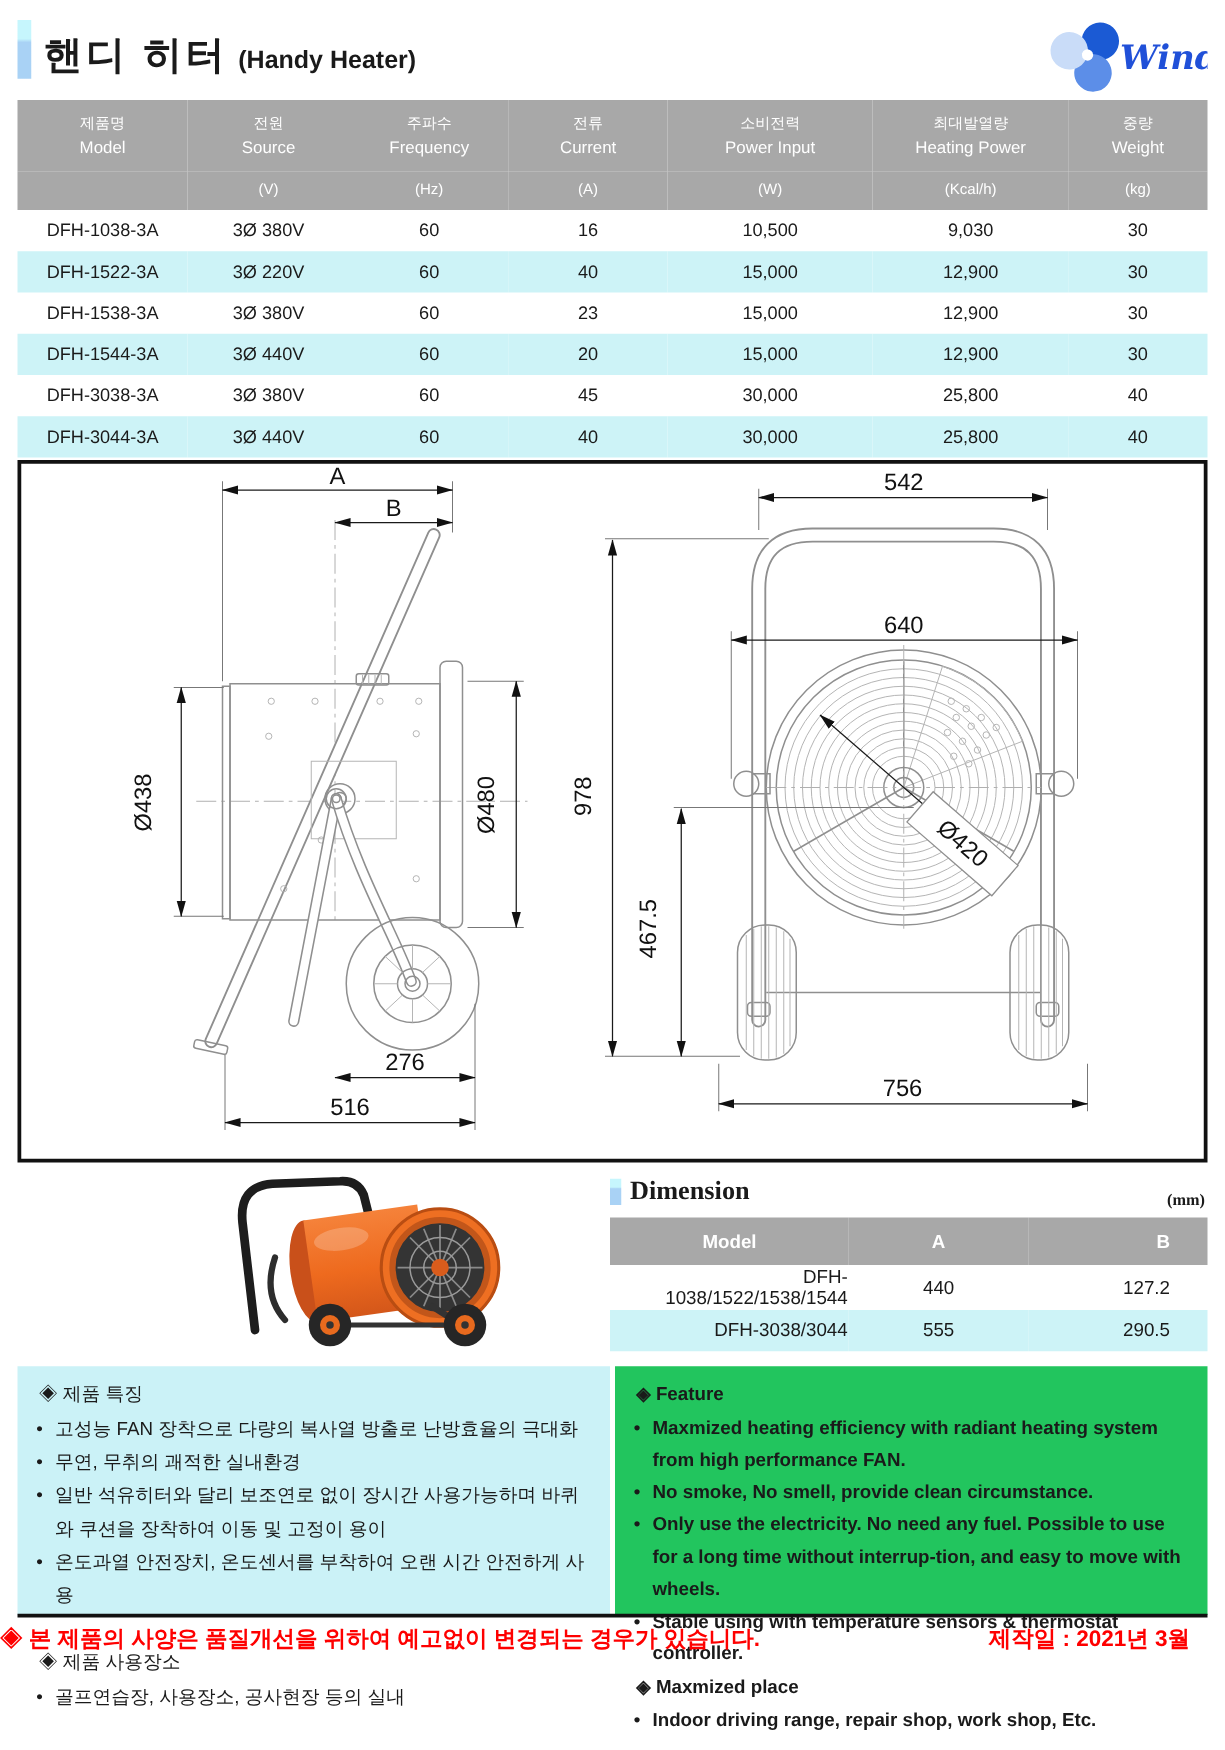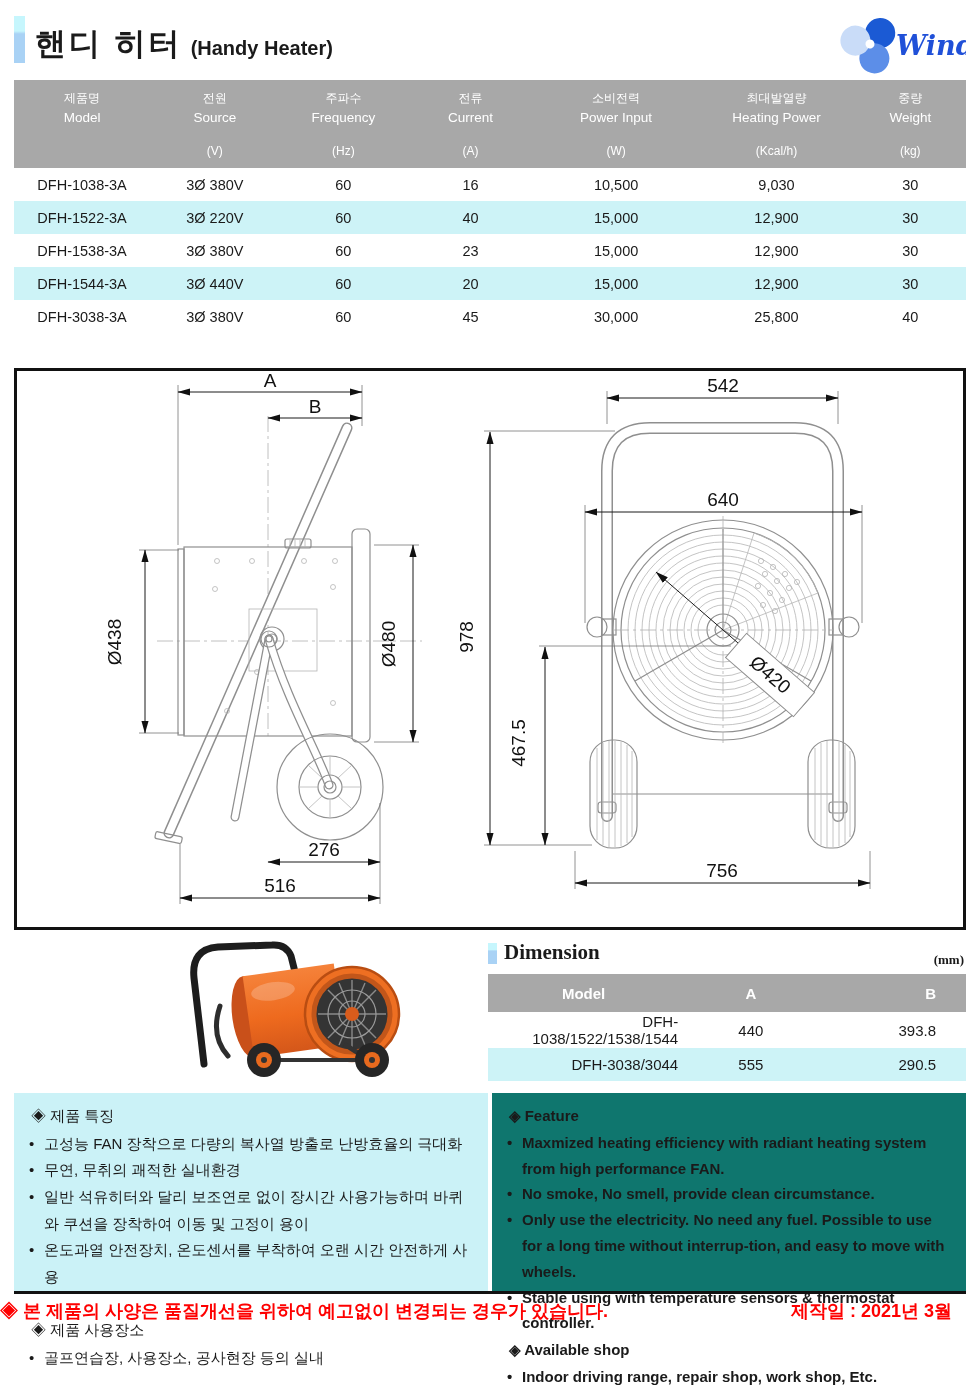--- a/index.html
+++ b/index.html
@@ -55,21 +55,21 @@
   table.dims .c-model{width:40%;}
   table.dims .c-a{width:30%;}
   table.dims .c-b{width:30%;}
   table.dims td.model{text-align:right;padding-left:20px;}
   table.dims td.a, table.dims th.a{text-align:center;}
   table.dims td.b, table.dims th.b{text-align:right;padding-right:30px;}
   table.dims tbody tr:nth-child(even){background:#cdf3f7;}
   
   .box{position:absolute;top:1093px;height:199px;box-sizing:border-box;padding:10px 13px;}
   .box-ko{left:14px;width:474px;background:#cbf2f7;font-size:15px;line-height:1.78;}
-  .box-en{left:492px;width:474px;background:#0f766e;font-size:15px;font-weight:bold;line-height:1.72;}
+  .box-en{left:492px;width:474px;background:#22c55e;font-size:15px;font-weight:bold;line-height:1.72;}
   .box .sec-title{margin:0 0 1px 4px;}
   .box .li{display:flex;margin-left:2px;}
   .box .li .b{flex:none;width:15px;}
   .box-ko .place-title{margin-top:26px;}
   .box-en .place-title{margin-top:1px;}
   
   .foot-rule{position:absolute;left:14px;top:1291px;width:952px;height:3px;background:#111;}
   .footer{position:absolute;left:0;top:1299px;width:952px;display:flex;
     justify-content:space-between;color:#fe0000;font-weight:bold;font-size:18px;}
 </style>
@@ -180,20 +180,29 @@
           <td>20</td>
           <td>15,000</td>
           <td>12,900</td>
           <td>30</td>
     </tr>
     <tr>
       <td>DFH-3038-3A</td>
           <td>3Ø 380V</td>
           <td>60</td>
           <td>45</td>
+          <td>30,000</td>
+          <td>25,800</td>
+          <td>40</td>
+    </tr>
+    <tr>
+      <td>DFH-3044-3A</td>
+          <td>3Ø 440V</td>
+          <td>60</td>
+          <td>40</td>
           <td>30,000</td>
           <td>25,800</td>
           <td>40</td>
     </tr>
   </tbody>
 </table>
 </div>
 
 <div class="draw-panel">
 <svg width="946" height="556" viewBox="0 0 946 556">
@@ -447,21 +456,21 @@
       <tr>
         <th>Model</th>
         <th class="a">A</th>
         <th class="b">B</th>
       </tr>
     </thead>
     <tbody>
       <tr>
         <td class="model">DFH-1038/1522/1538/1544</td>
         <td class="a">440</td>
-        <td class="b">393.8</td>
+        <td class="b">127.2</td>
       </tr>
       <tr>
         <td class="model">DFH-3038/3044</td>
         <td class="a">555</td>
         <td class="b">290.5</td>
       </tr>
     </tbody>
   </table>
 </div>
 
@@ -501,21 +510,21 @@
       <span class="t">No smoke, No smell, provide clean circumstance.</span>
     </div>
   <div class="li">
       <span class="b">•</span>
       <span class="t">Only use the electricity. No need any fuel. Possible to use for a long time without interrup-tion, and easy to move with wheels.</span>
     </div>
   <div class="li">
       <span class="b">•</span>
       <span class="t">Stable using with temperature sensors &amp; thermostat controller.</span>
     </div>
-  <div class="sec-title place-title">◈ Available shop</div>
+  <div class="sec-title place-title">◈ Maxmized place</div>
   <div class="li">
       <span class="b">•</span>
       <span class="t">Indoor driving range, repair shop, work shop, Etc.</span>
     </div>
 </div>
 
 <div class="foot-rule"></div>
 <div class="footer">
   <div>◈ 본 제품의 사양은 품질개선을 위하여 예고없이 변경되는 경우가 있습니다.</div>
   <div>제작일 : 2021년 3월</div>

